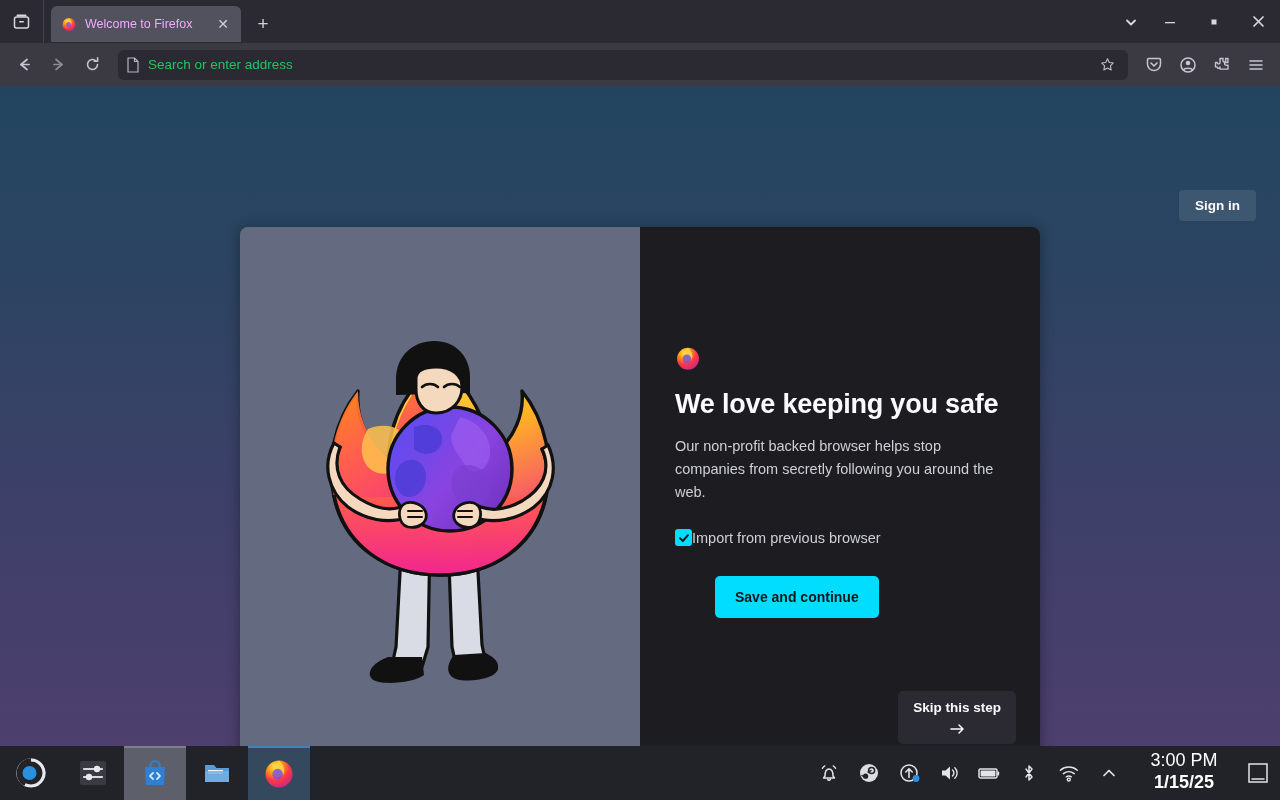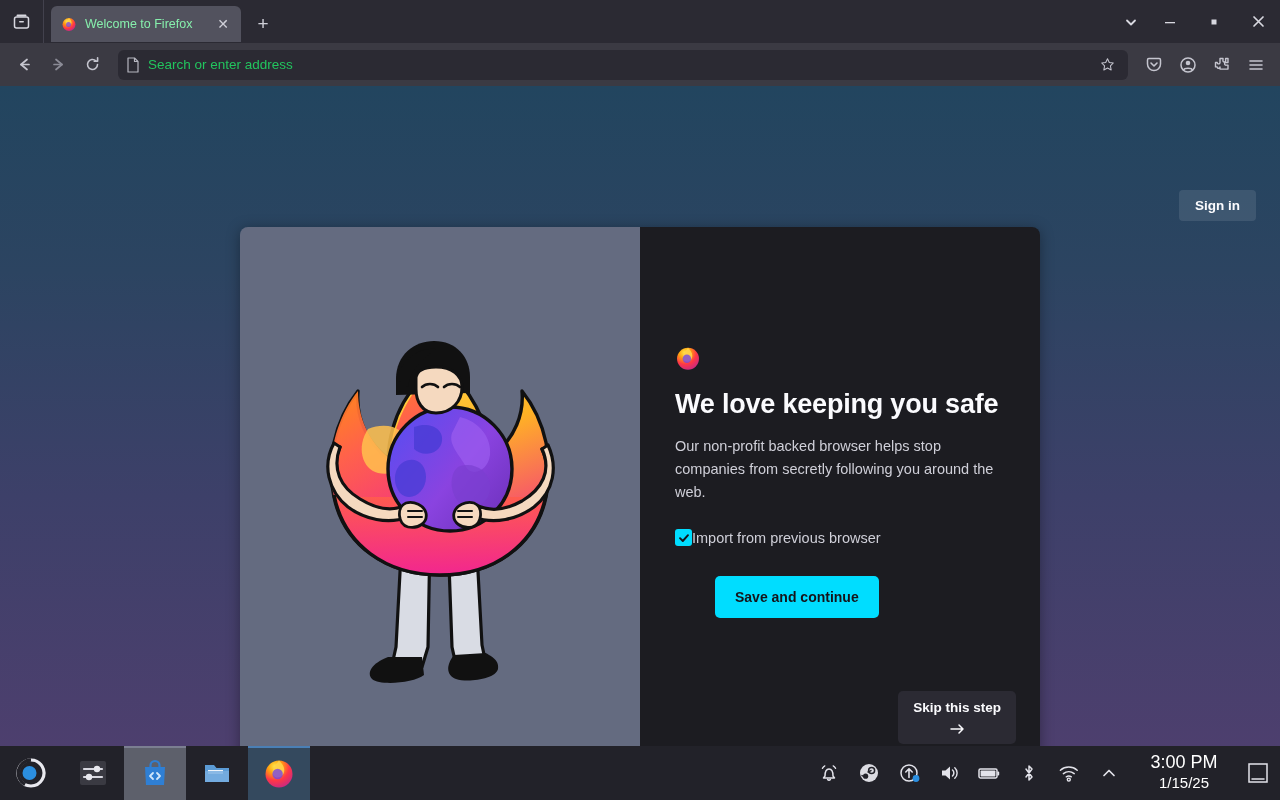--- a/index.html
+++ b/index.html
@@ -19,21 +19,21 @@
     width:44px; height:43px; display:flex; align-items:center; justify-content:center;
     border-right:1px solid #42414d;
   }
   .tab {
     margin-left:7px; margin-bottom:1px;
     height:36px; width:190px; border-radius:6px 6px 0 0;
     background:#52525e; display:flex; align-items:center; padding:0 8px 0 10px; gap:8px;
   }
   .tab-favicon { width:16px; height:16px; flex:none; }
   .tab-title {
-    flex:1; color:#86efac; font-size:12.5px; white-space:nowrap;
+    flex:1; color:#f0abfc; font-size:12.5px; white-space:nowrap;
     overflow:hidden; text-overflow:ellipsis;
   }
   .tab-close {
     width:20px; height:20px; border-radius:4px; flex:none;
     display:flex; align-items:center; justify-content:center;
     color:#cfcfd8; font-size:14px; line-height:1;
   }
   .newtab {
     width:32px; height:32px; margin-left:6px; margin-bottom:3px; border-radius:4px;
     display:flex; align-items:center; justify-content:center; color:#cfcfd8; font-size:19px;
@@ -134,21 +134,21 @@
   .tray { margin-left:auto; display:flex; align-items:center; gap:2px; padding-right:4px; }
   .tray-item {
     width:38px; height:54px; display:flex; align-items:center; justify-content:center;
     color:#e3e3ea;
   }
   .clock {
     width:104px; height:54px; display:flex; flex-direction:column;
     align-items:center; justify-content:center; color:#ffffff;
   }
   .clock-time { font-size:18px; line-height:1.1; }
-  .clock-date { font-size:15px; line-height:1.3; }
+  .clock-date { font-size:18px; line-height:1.3;font-weight:bold; }
   .showdesk { width:44px; height:54px; display:flex; align-items:center; justify-content:center; }
 </style>
 </head>
 <body>
 
 <div id="root">
 
   <div class="tabstrip">
     <div class="fxview">
       <svg width="17" height="17" viewBox="0 0 17 17">

